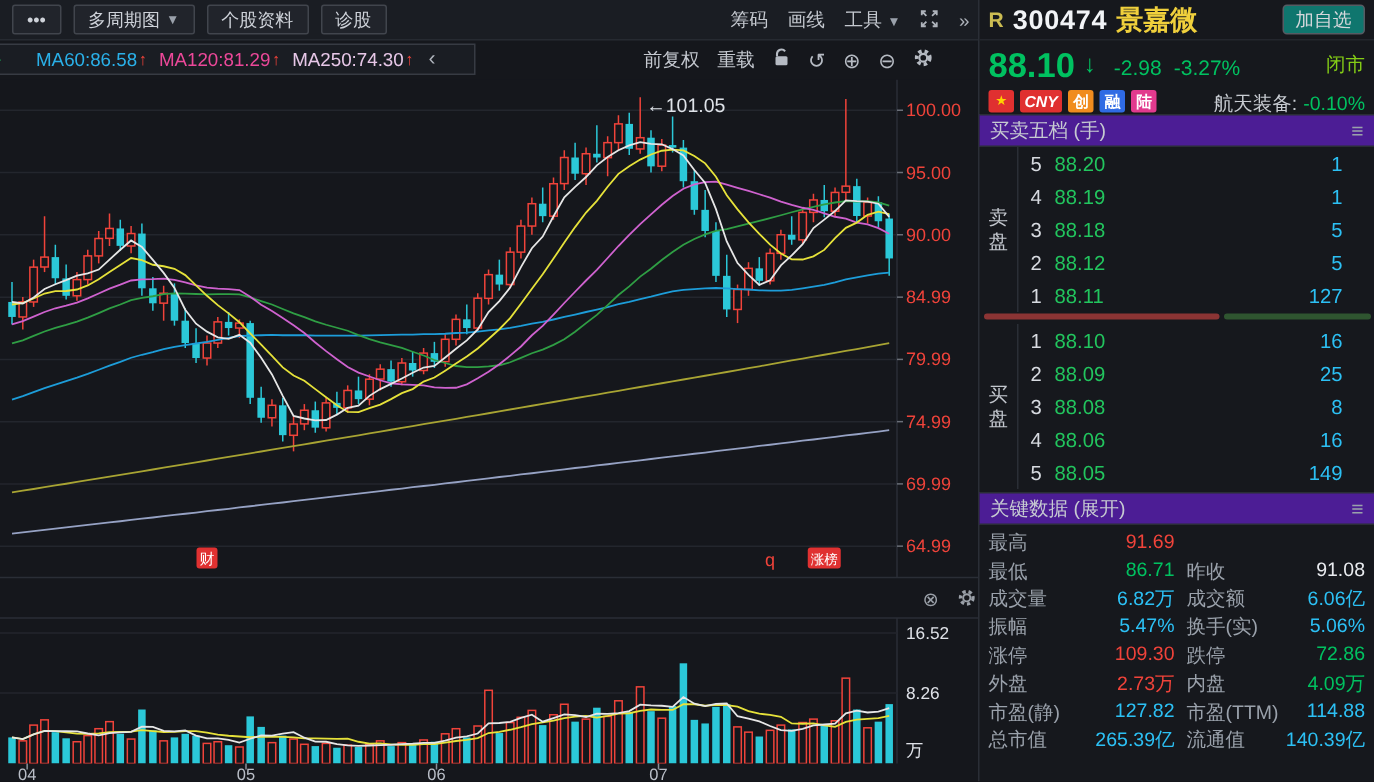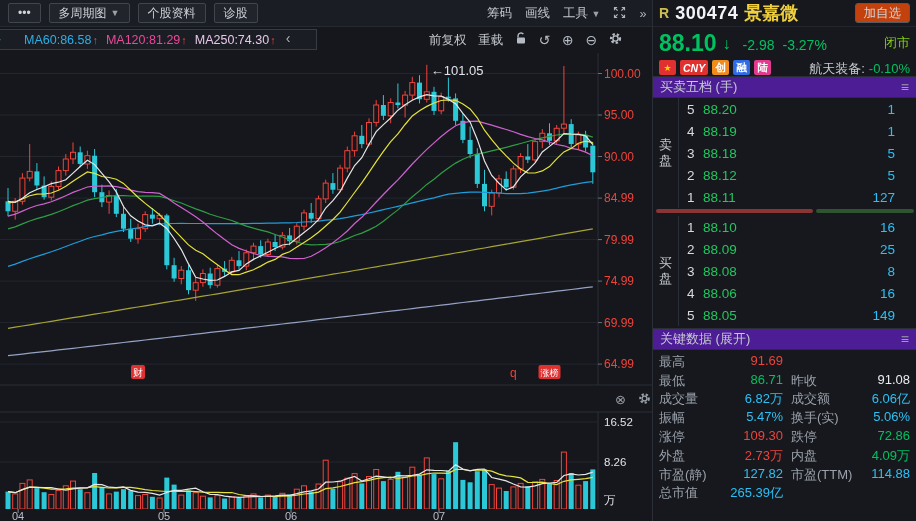--- a/index.html
+++ b/index.html
@@ -30,21 +30,21 @@
   #row2-tools { left:429px; top:27px; width:197px; height:26px; display:flex; align-items:center;
     justify-content:space-between; gap:11px; color:#c4c8cf; font-size:12.5px; padding-right:4px; }
   #row2-tools .ico { font-size:14px; color:#b6bbc3; }
 
   
   #panel { left:652px; top:0; width:264px; height:521px; background:#16181d; border-left:1px solid #2a2e36; }
   #p-head { left:0; top:0; width:100%; height:27px; border-bottom:1px solid #23262d; display:flex; align-items:center; padding:0 6px; gap:6px; }
   #p-flag { color:#ccbc52; font-size:14px; font-weight:bold; }
   #p-code { color:#f2f4f7; font-size:18px; font-weight:bold; letter-spacing:0.5px; }
   #p-name { color:#f0d03c; font-size:18px; font-weight:bold; }
-  #p-add { margin-left:auto; border:1px solid #565b63; color:#d4d7db; background:#c2410c;
+  #p-add { margin-left:auto; border:1px solid #565b63; color:#d4d7db; background:#0f766e;
     font-size:12.5px; height:20px; padding:0 8px; border-radius:3px; cursor:pointer; display:flex; align-items:center; }
   #p-price-row { left:0; top:28px; width:100%; height:30px; display:flex; align-items:center; padding:0 6px; }
   #p-price { color:#00c160; font-size:23px; font-weight:bold; }
   #p-dn { color:#00c160; font-size:16px; font-weight:bold; margin:2px 4px 0 6px; }
   #p-chg,#p-chgp { color:#00c160; font-size:14px; margin:3px 0 0 8px; }
   #p-status { margin-left:auto; color:#84cc16; font-size:13px; }
   #p-badges { left:6px; top:60px; display:flex; gap:4px; align-items:center; }
   .badge { height:15px; min-width:17px; padding:0 3px; border-radius:2px; color:#fff;
     font-size:10.5px; font-weight:bold; display:inline-flex; align-items:center; justify-content:center; }
   .b-flag { background:#e03030; color:#ffd200; font-size:9px; }
@@ -649,16 +649,20 @@
     <span class="kd-c2">
             <span class="kd-l">市盈(TTM)</span>
             <span class="kd-v c-cyan">114.88</span>
           </span>
         </div>
         <div class="kd-row">
           <span class="kd-c1">
             <span class="kd-l">总市值</span>
             <span class="kd-v c-cyan">265.39亿</span>
           </span>
+    <span class="kd-c2">
+            <span class="kd-l">流通值</span>
+            <span class="kd-v c-cyan">140.39亿</span>
+          </span>
         </div>
       </div>
   </div>
 </div>
 
 </body></html>

